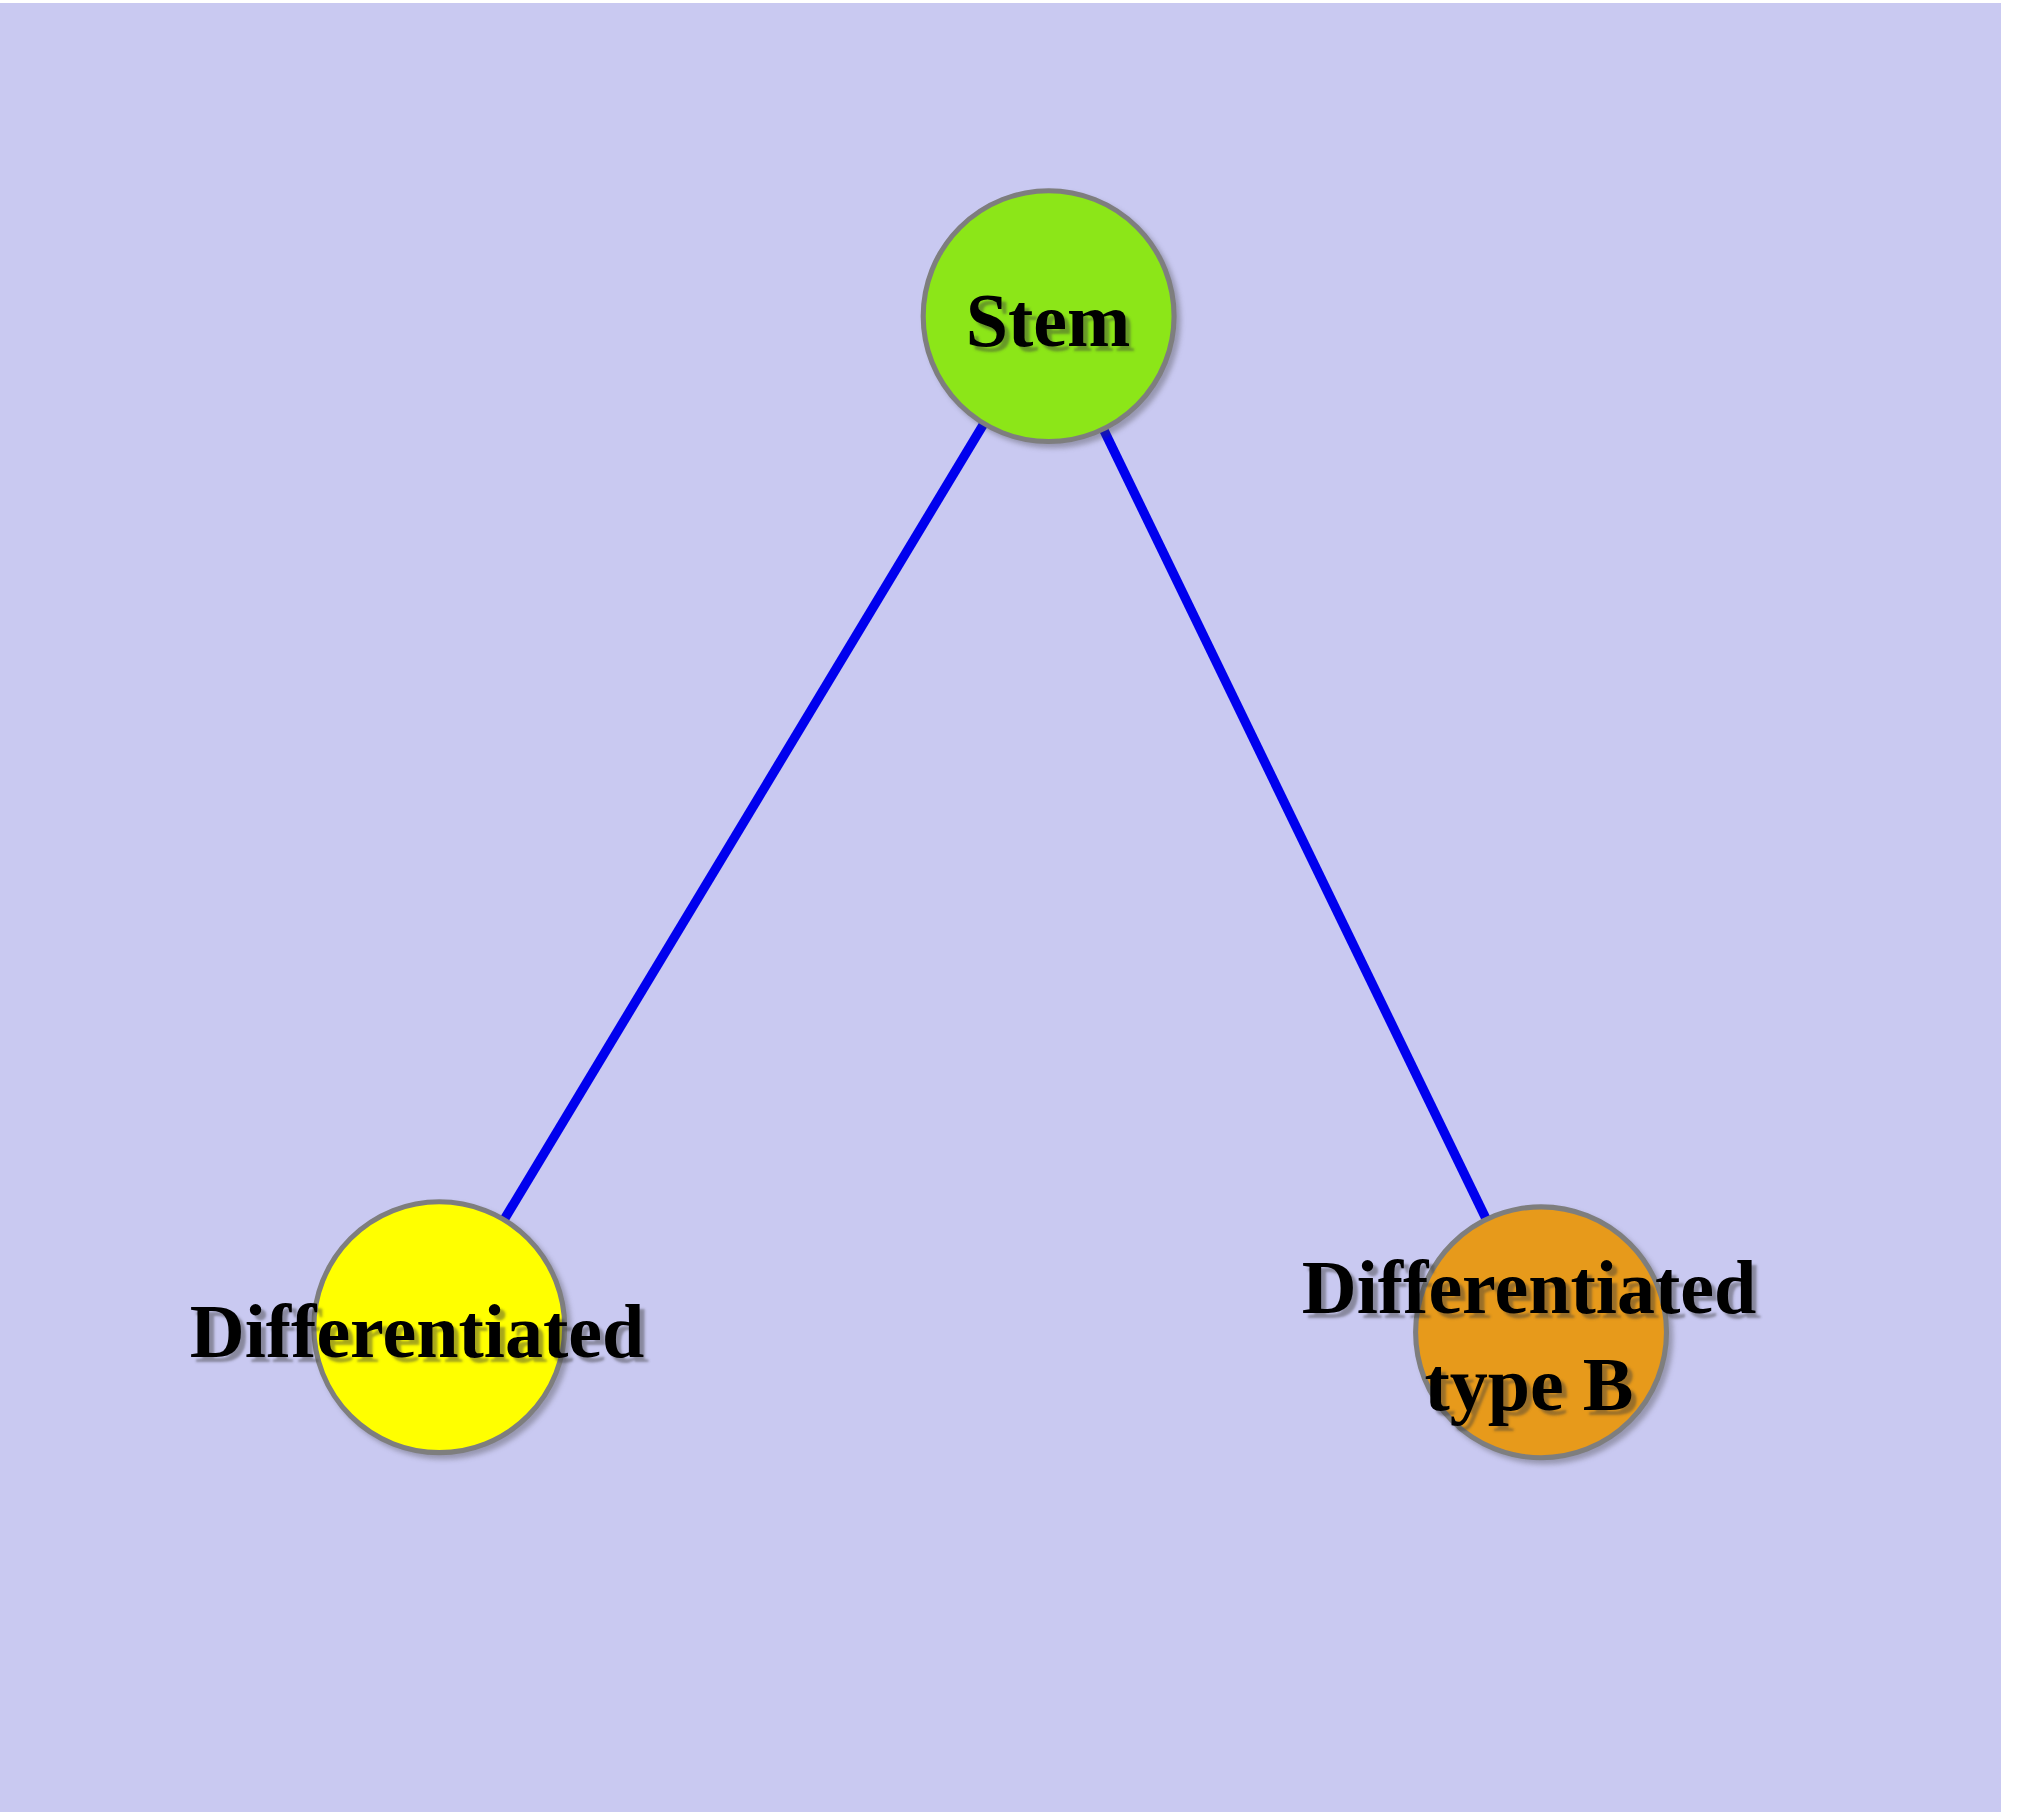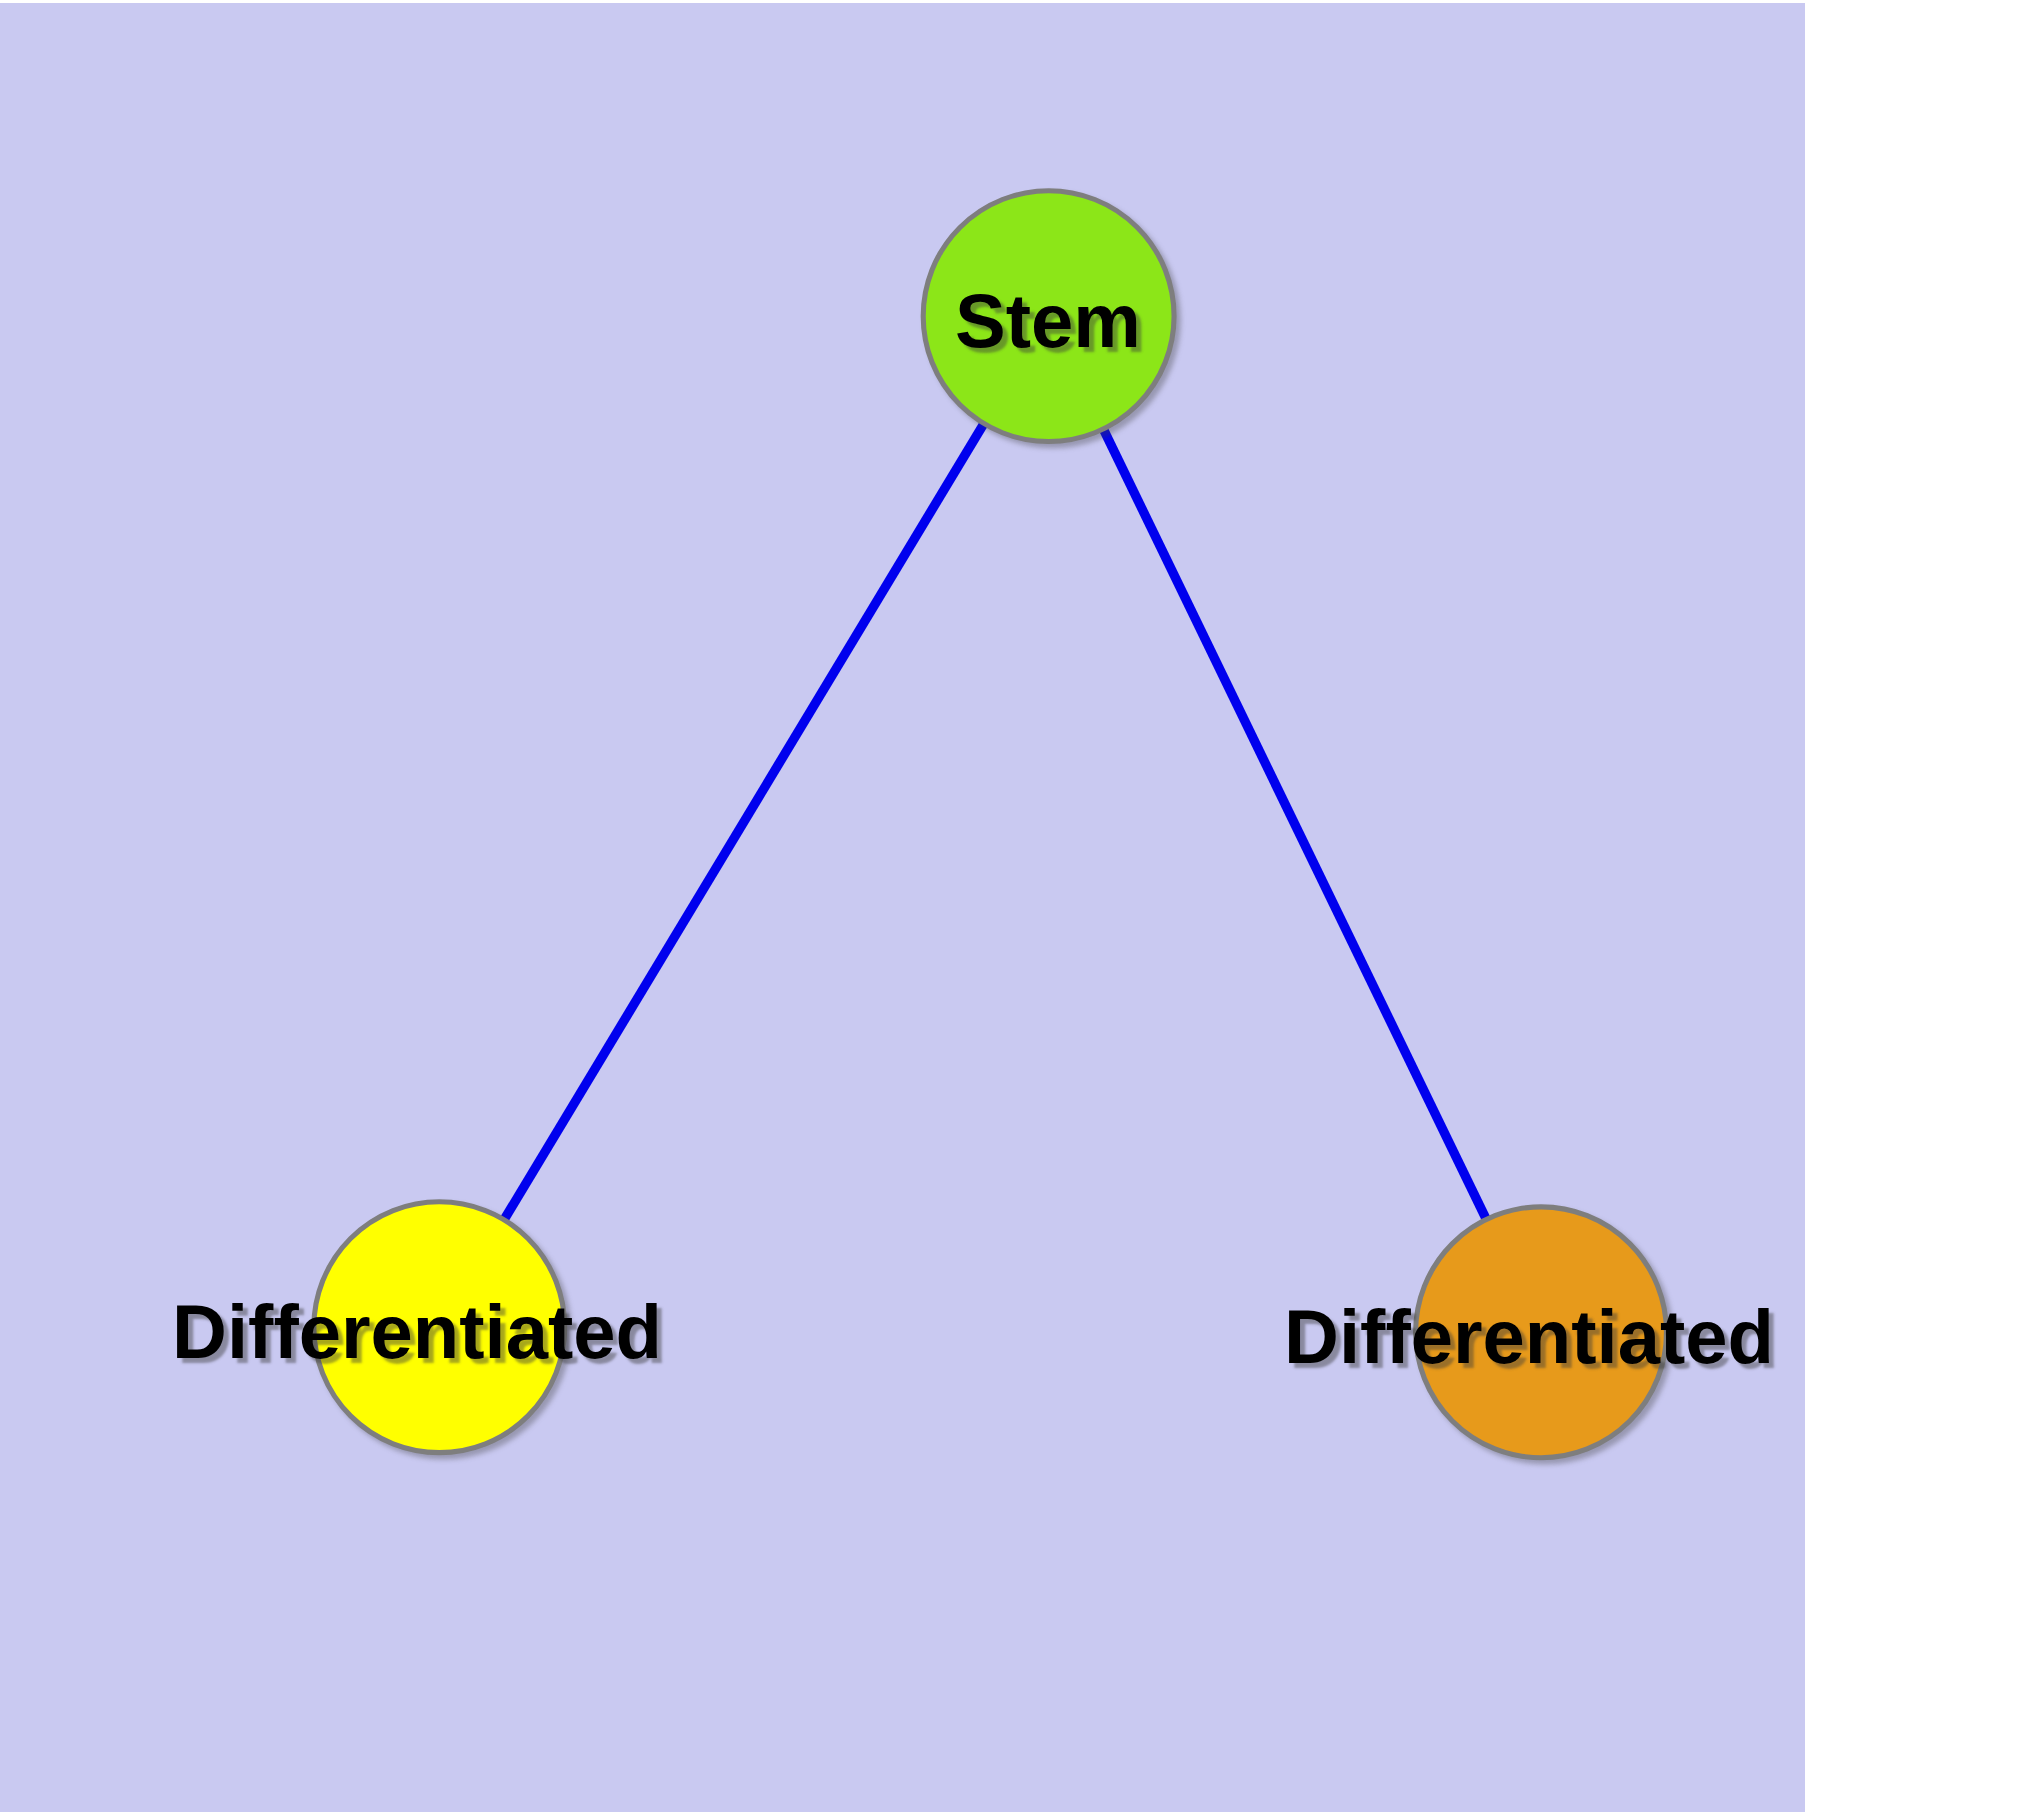--- a/index.html
+++ b/index.html
@@ -2,25 +2,25 @@
 <html style="font-size:13.6px"><head>
 <meta charset="utf-8">
 <style>
   html, body {
     margin: 0;
     padding: 0;
     background: #ffffff;
   }
   .canvas {
     position: relative;
-    width: 1805px;
+    width: 2001px;
     height: 1812px;
     background: #C9C9F1;
     overflow: hidden;
-    font-family: Liberation Sans, sans-serif;
+    font-family: Liberation Serif, serif;
   }
   .top-strip {
     position: absolute;
     left: 0; top: 0;
     width: 100%;
     height: 2.5px;
     background: #ffffff;
   }
   .graph-layer {
     position: absolute;
@@ -74,16 +74,17 @@
   <div class="node-label label-stem">
     <span>Stem</span>
   </div>
 
   <div class="node-label label-type-a">
     <div>Differentiated</div>
   </div>
 
   <div class="node-label label-type-b">
     <div>Differentiated</div>
+    <div>type B</div>
   </div>
 
 </div>
 
 
 </body></html>

